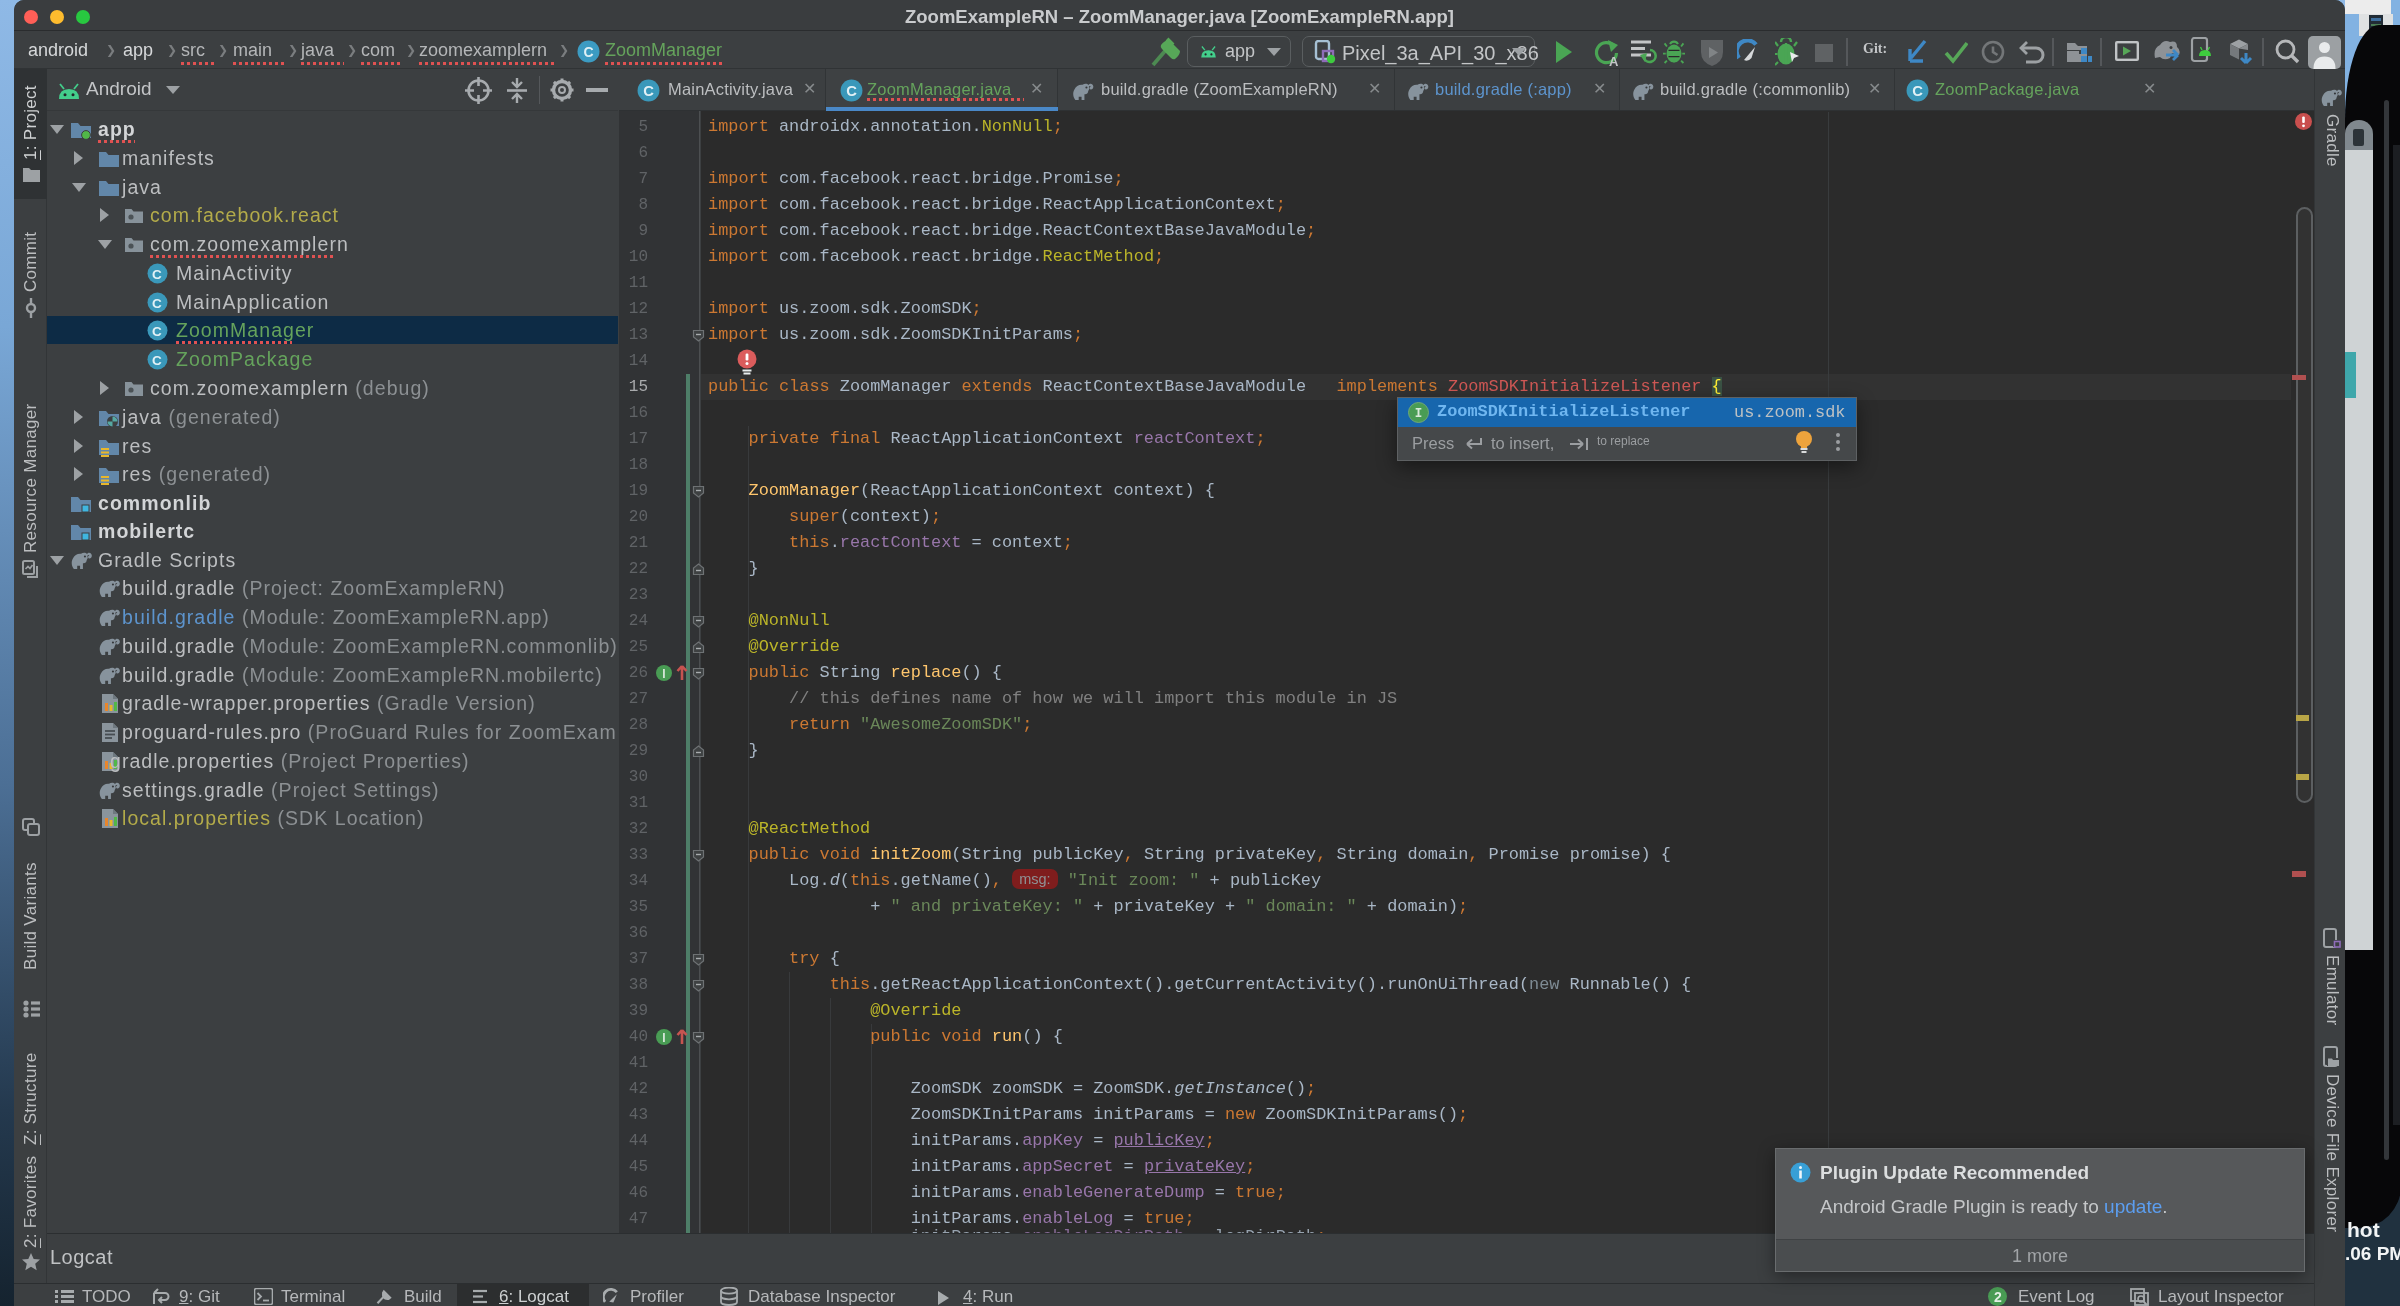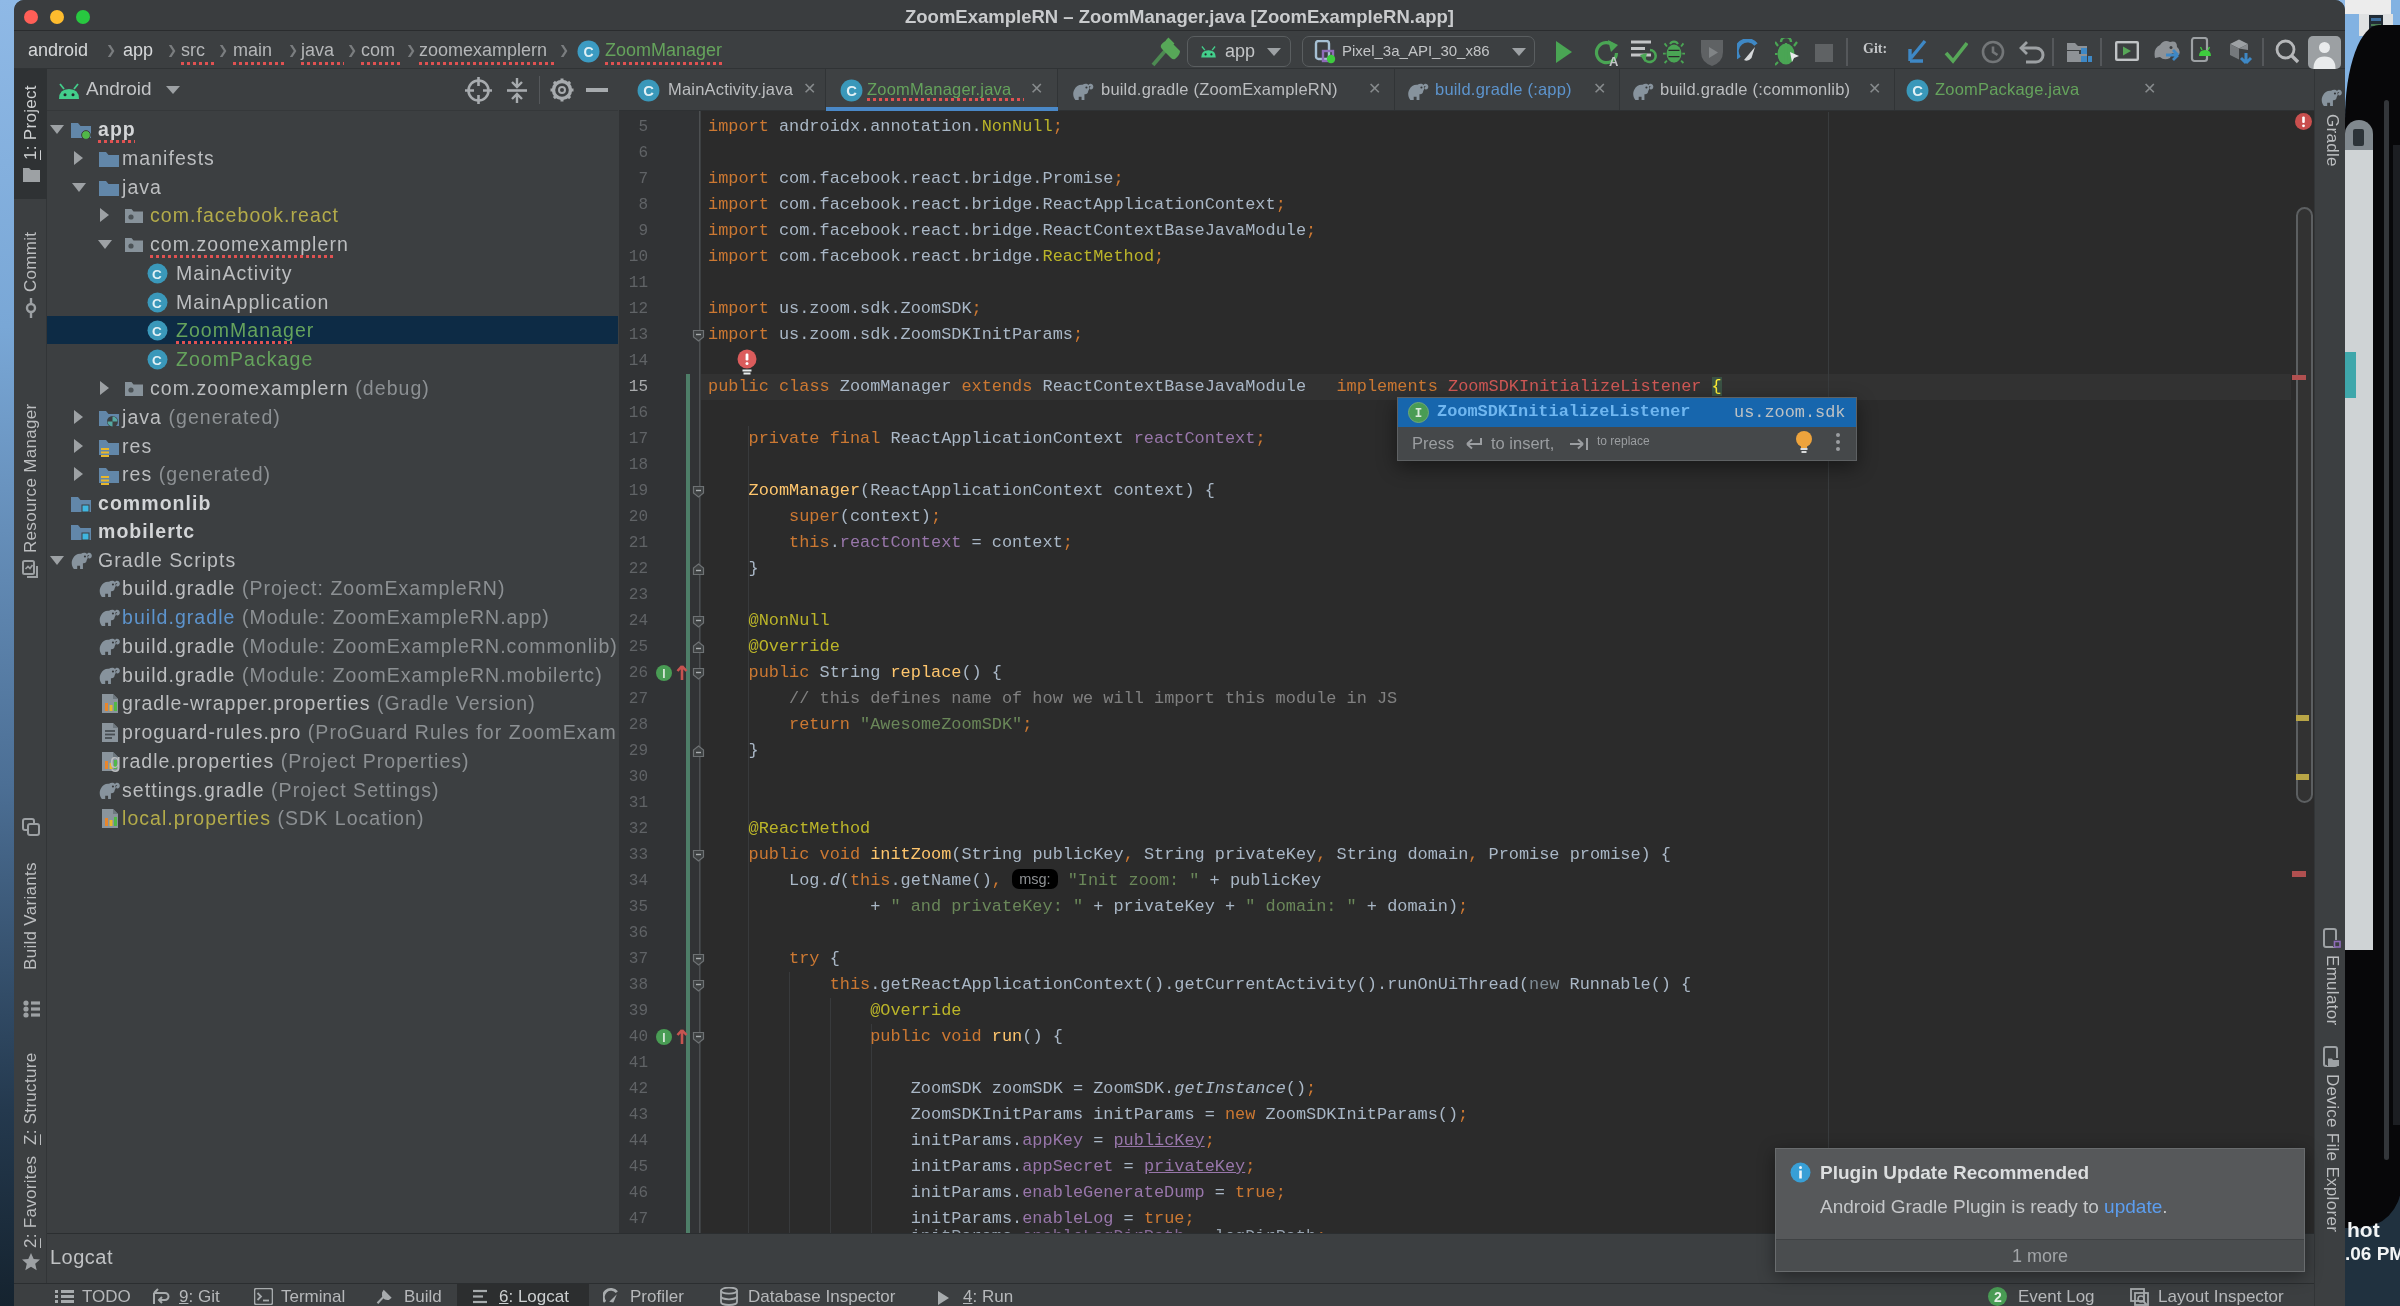--- a/index.html
+++ b/index.html
@@ -45,21 +45,21 @@
 
   
   #gutter { left:619px; top:111px; width:81px; height:1122px; background:#313335; border-right:1px solid #4c4f51; }
   #editor { left:701px; top:111px; width:1613px; height:1122px; background:#2b2b2b; overflow:hidden; }
   .lnum { position:absolute; left:604px; width:44px; text-align:right; font-family:"Liberation Mono",monospace; font-size:16px; line-height:26px; color:#606366; }
   .cline { position:absolute; left:708px; font-family:"Liberation Mono",monospace; font-size:16.9px; line-height:26px; white-space:pre; color:#a9b7c6; }
   .kw { color:#cc7832; } .ann { color:#bbb529; } .str { color:#6a8759; }
   .fld { color:#9876aa; } .com { color:#808080;text-align:center; } .err { color:#d05855; }
   .dim { color:#7e8b94; } .sem { color:#cc7832; } .meth { color:#ffc66d; }
   .ital { font-style:italic; } .und { text-decoration:underline; }
-  .pill { display:inline-block; background:#000000; color:#8f9295; border-radius:7px;
+  .pill { display:inline-block; background:#7f1d1d; color:#8f9295; border-radius:7px;
           font-family:"Liberation Sans",sans-serif; font-size:14.5px; line-height:20px;
           padding:0 7px; vertical-align:1px; letter-spacing:0; }
 
   
   #logcat { left:47px; top:1233px; width:2267px; height:50px; background:#3c3f41; border-top:1px solid #2b2e30; }
   #statusbar { left:14px; top:1283px; width:2300px; height:23px; background:#3c3f41; border-top:1px solid #2b2e30; }
   .sbitem { top:1287px; font-size:17px; color:#b6b8ba; white-space:nowrap; }
 
   
   #rstripe { left:2314px; top:69px; width:31px; height:1237px; background:#3c3f41; border-left:1px solid #323537; }
@@ -116,21 +116,21 @@
     <circle cx="17" cy="11.8" r="1.5" fill="#23272a"></circle>
   </svg>
 <span class="abs" style="left:1225px;top:41px;font-size:18px;color:#c3c5c7;">app</span>
 <span class="abs" style="left:1267px;top:48px;width:0;height:0;border-left:7px solid transparent;border-right:7px solid transparent;border-top:8px solid #9da1a4;"></span>
 <div class="abs" style="left:1302px;top:36px;width:233px;height:31px;border:1.5px solid #5a5e60;border-radius:7px;"></div>
 <svg class="abs" style="left:1314px;top:40px;" width="22" height="24" viewBox="0 0 22 24">
     <rect x="2" y="1" width="13" height="18" rx="2.5" fill="none" stroke="#a6c0d4" stroke-width="2.4"></rect>
     <rect x="9" y="11" width="10" height="10" fill="none" stroke="#8e6cb8" stroke-width="2.4"></rect>
     <circle cx="17" cy="19" r="4.2" fill="#3ecb3e"></circle>
   </svg>
-<span class="abs" style="left:1342px;top:42px;font-size:15px;color:#c3c5c7;">Pixel_3a_API_30_x86</span>
+<span class="abs" style="left:1342px;top:42px;font-size:20px;color:#c3c5c7;">Pixel_3a_API_30_x86</span>
 <span class="abs" style="left:1512px;top:48px;width:0;height:0;border-left:7px solid transparent;border-right:7px solid transparent;border-top:8px solid #9da1a4;"></span>
 <span class="abs" style="left:1556px;top:41px;width:0;height:0;border-top:11px solid transparent;border-bottom:11px solid transparent;border-left:16px solid #4aa554;"></span>
 <svg class="abs" style="left:1592px;top:39px;" width="28" height="28" viewBox="0 0 28 28">
     <path d="M22 7 A10 10 0 1 0 24.5 14" fill="none" stroke="#4aa554" stroke-width="3.2"></path>
     <path d="M16 1 L26 6 L19 13 Z" fill="#4aa554"></path>
     <text x="17" y="27" font-size="13" font-weight="bold" fill="#c3c5c7" font-family="Liberation Sans">A</text>
   </svg>
 <svg class="abs" style="left:1631px;top:40px;" width="26" height="25" viewBox="0 0 26 25">
     <g stroke="#c3c5c7" stroke-width="3">
       <line x1="0" y1="2" x2="20" y2="2"></line>

